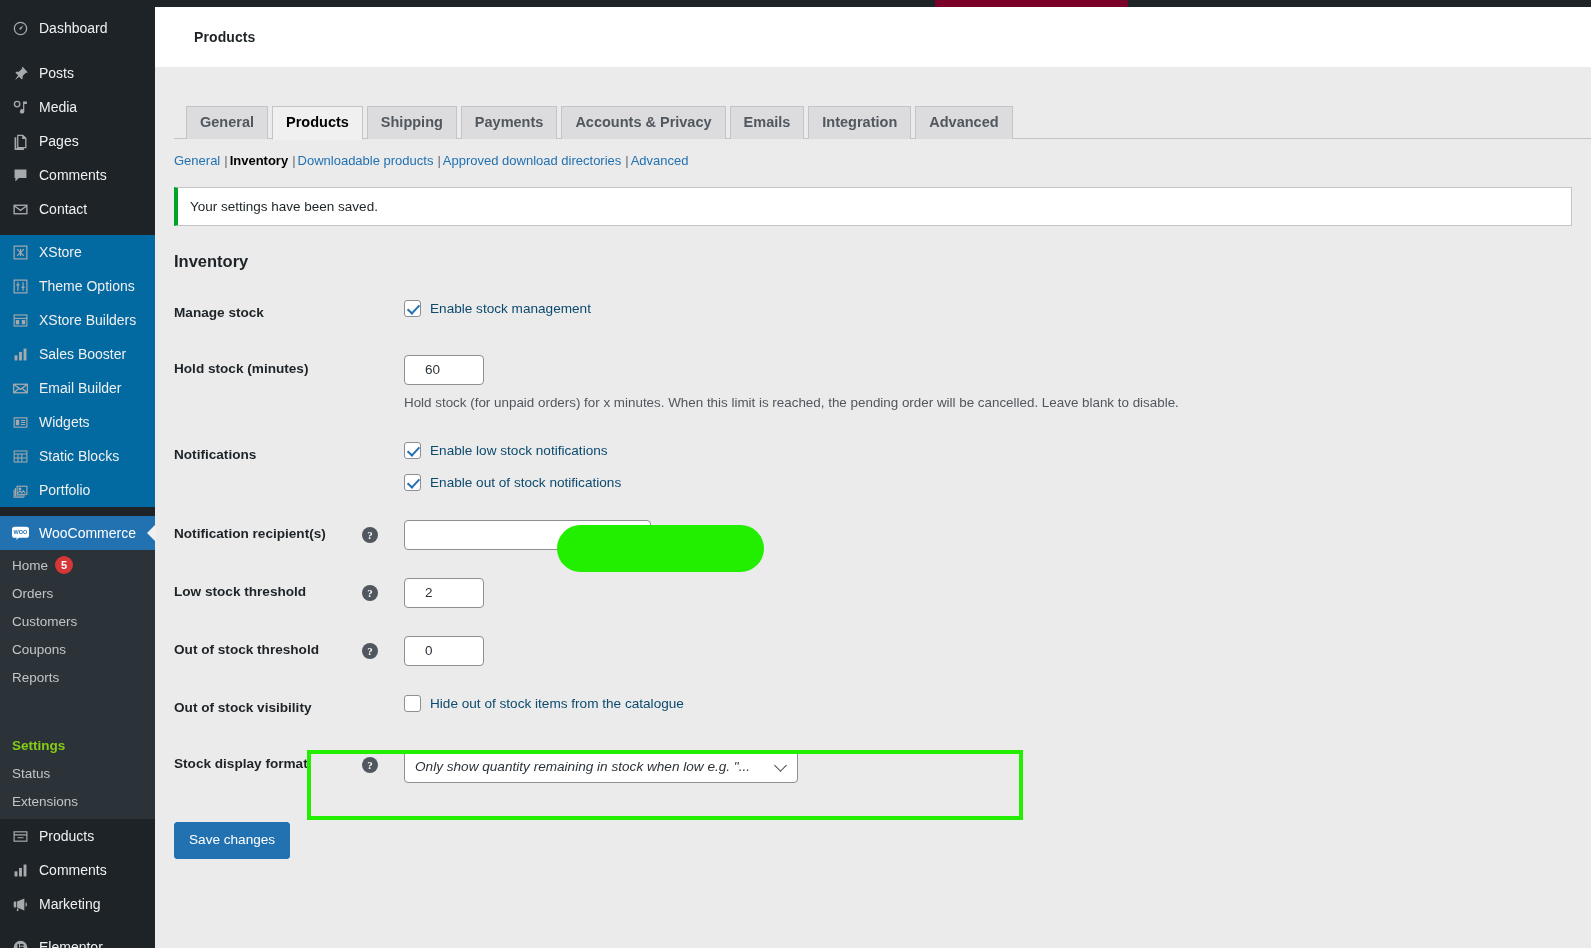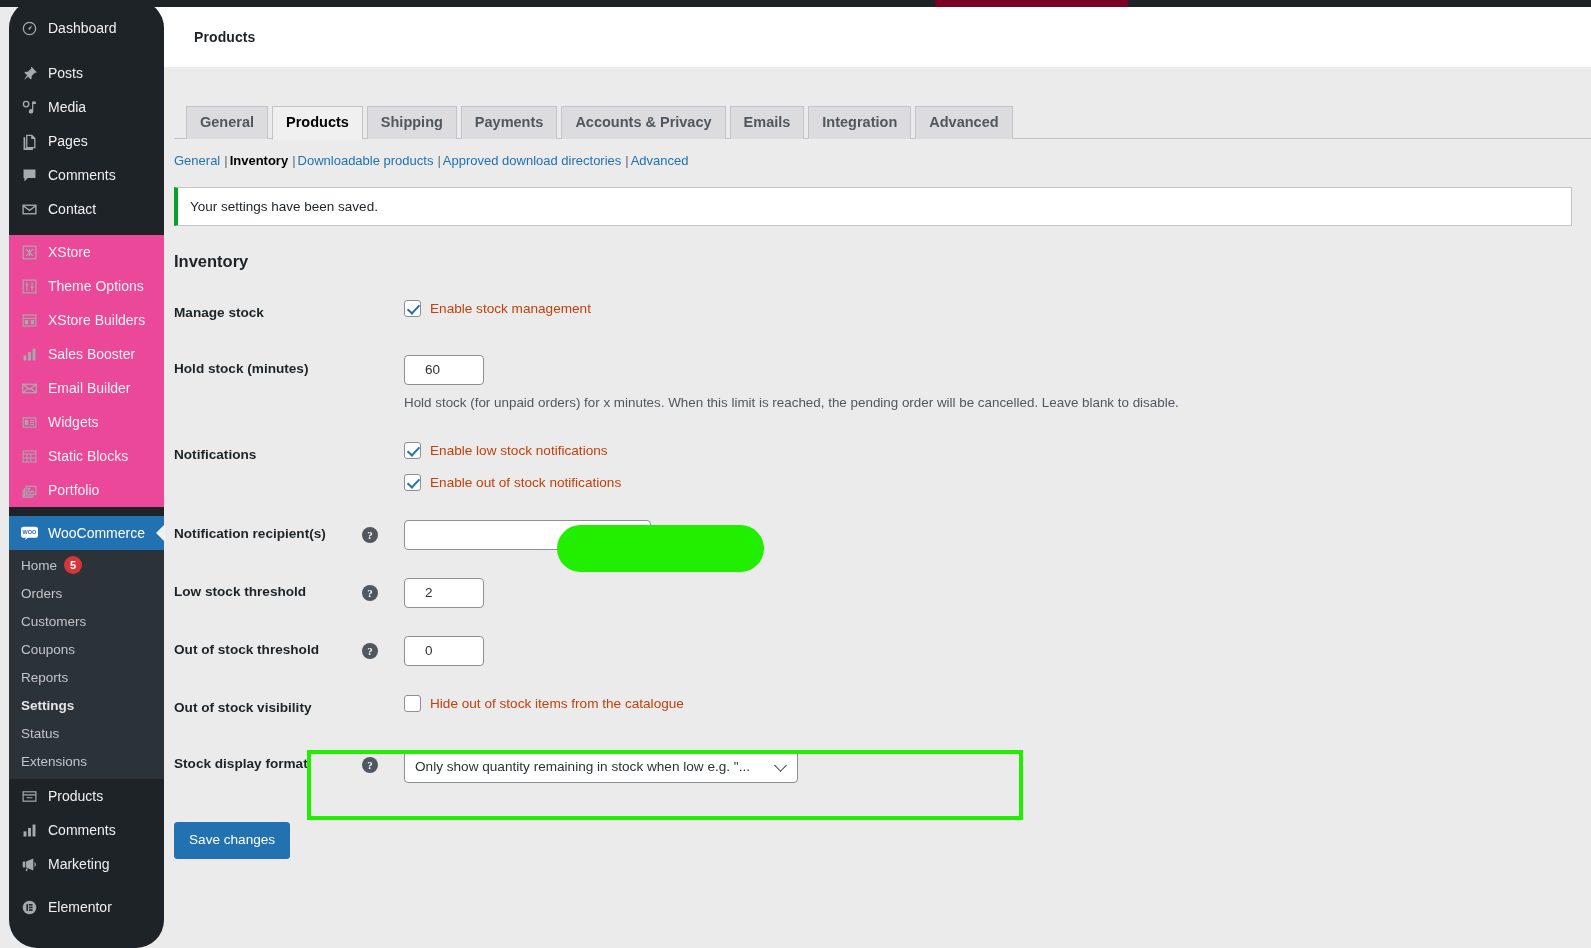--- a/index.html
+++ b/index.html
@@ -20,26 +20,25 @@
     z-index: 40;
   }
   #adminbar .ab-accent {
     position: absolute; top: 0; left: 935px;
     width: 193px; height: 7px;
     background: #7b0028;
   }
 
   
   #sidebar {
-    position: absolute; top: 0; left: 9px;
+    position: absolute; top: 0; left: 0;
     width: 155px; height: 948px;
     background: #1d2327;
     color: #f0f0f1;
     z-index: 30;
-    border-radius: 28px;
   }
   .menu-group { padding: 0; }
   .menu-item {
     display: flex; align-items: center;
     height: 34px;
     padding-left: 9px;
     font-size: 14px;
     color: #f0f0f1;
     line-height: 1;
     cursor: pointer;
@@ -50,21 +49,21 @@
     margin-right: 8px;
     display: flex; align-items: center; justify-content: center;
     color: #a7aaad;
     flex: 0 0 22px;
   }
   .menu-item .mi-icon svg { display: block; }
   .menu-item .mi-label { white-space: nowrap; }
   .menu-sep { height: 11px; }
   .group-sep { height: 9px; }
 
-  .menu-item.group-b { background: #ec4899; text-align: right; }
+  .menu-item.group-b { background: #0369a1; text-align: right; }
   .menu-item.current {
     background: #2271b1;
     color: #fff;
     font-weight: 400;
   }
   .menu-item.current .mi-icon { color: #fff; }
   .menu-item.current .arrow {
     position: absolute; right: -1px; top: 50%;
     transform: translateY(-50%);
     width: 0; height: 0;
@@ -76,21 +75,21 @@
   
   .submenu { background: #2c3338; padding: 1px 0 4px 0; }
   .submenu-item {
     display: flex; align-items: center;
     height: 28px;
     padding-left: 12px;
     font-size: 13.5px;
     color: #c3c4c7;
     cursor: pointer;
   }
-  .submenu-item.active { color: #e5e5e5; font-weight: bold; }
+  .submenu-item.active { color: #84cc16; font-weight: bold; margin-top: 40px; }
   .badge-count {
     display: inline-flex; align-items: center; justify-content: center;
     min-width: 18px; height: 18px;
     margin-left: 7px;
     padding: 0 5px;
     border-radius: 9px;
     background: #d63638;
     color: #fff;
     font-size: 11px; font-weight: 600;
     line-height: 1;
@@ -219,21 +218,21 @@
     cursor: help;
     font-family: "Liberation Serif", serif;
     user-select: none;
   }
   th .help-tip { float: right; margin-right: 16px; }
 
   label.cb {
     display: flex;
     align-items: center;
     font-size: 13.6px;
-    color: #c2410c;
+    color: #0c4a6e;
     cursor: pointer;
     margin-bottom: 13px;
   }
   label.cb:last-child { margin-bottom: 0; }
 
   .wp-checkbox {
     position: relative;
     width: 17px; height: 17px;
     flex: 0 0 17px;
     border: 1px solid #8c8f94;
@@ -287,20 +286,21 @@
     border-radius: 4px;
     background: #fff;
     font-size: 13.6px;
     color: #2c3338;
     line-height: 31px;
     padding: 0 30px 12px 10px;
     white-space: nowrap;
     overflow: hidden;
     text-overflow: clip;
     cursor: pointer;
+    font-style: italic;
   }
   .wc-select .chev {
     position: absolute; right: 11px; top: 11px;
     width: 11px; height: 11px;
     pointer-events: none;
   }
   .wc-select .chev::before {
     content: "";
     position: absolute; left: 0; top: 0;
     width: 8px; height: 8px;

